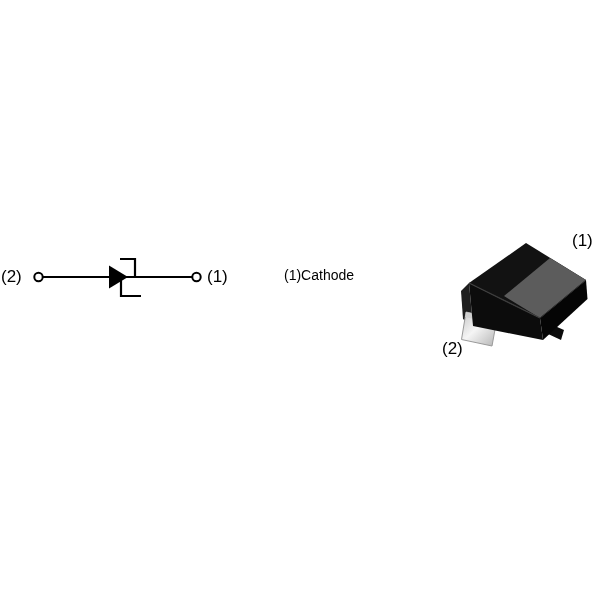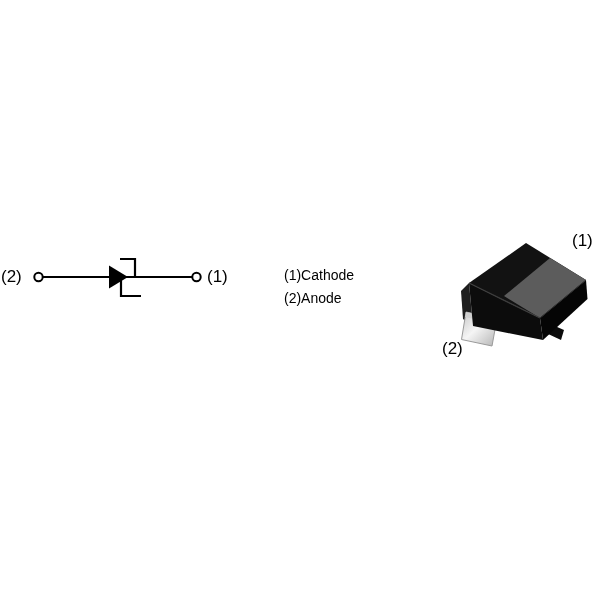--- a/index.html
+++ b/index.html
@@ -92,20 +92,19 @@
       <line x1="540" y1="318" x2="586" y2="280" stroke="#2e2e2e" stroke-width="1"></line>
     </g>
   </svg>
 
   <div class="lbl" style="left:1px; top:268px;">(2)</div>
 
   <div class="lbl" style="left:207px; top:268px;">(1)</div>
 
   <div class="legend">
     <div>(1)Cathode</div>
-    <div>(2)Anode</div>
   </div>
 
   <div class="lbl" style="left:572px; top:232px;">(1)</div>
 
   <div class="lbl" style="left:442px; top:340px;">(2)</div>
 
 </div>
 
 </body></html>

